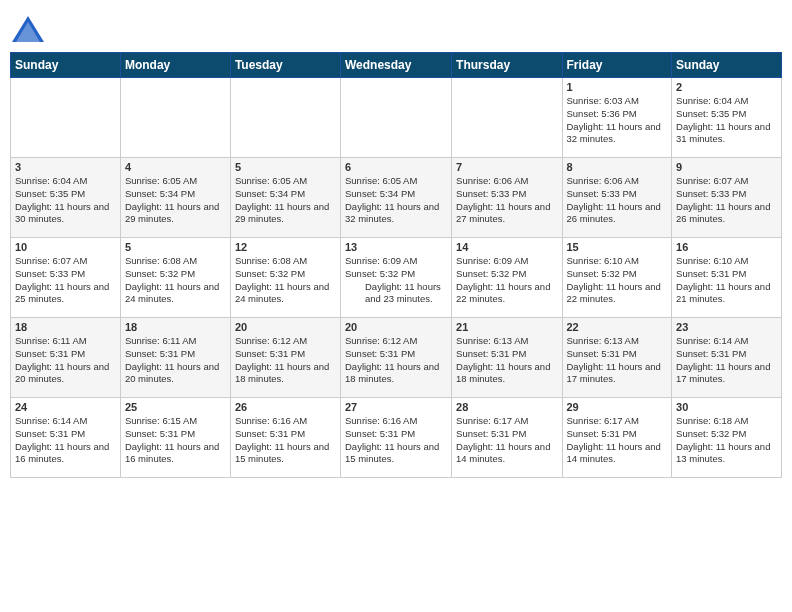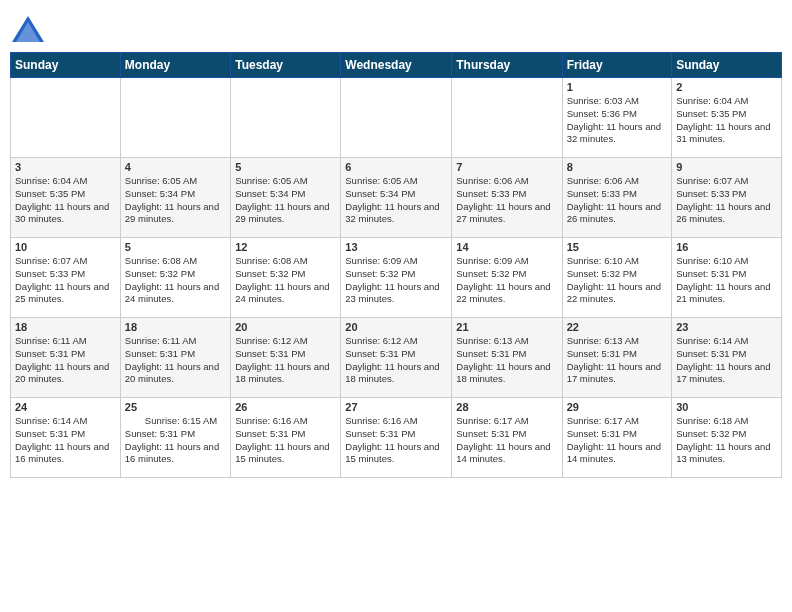--- a/index.html
+++ b/index.html
@@ -234,21 +234,21 @@
             <span style="display: block;">Sunrise: 6:08 AM</span>
             <span style="display: block;">Sunset: 5:32 PM</span>
             <span style="display: block;">Daylight: 11 hours and 24 minutes.</span>
           </div>
         </td>
         <td>
           <span class="day-number">13</span>
           <div class="day-info">
             <span style="display: block;">Sunrise: 6:09 AM</span>
             <span style="display: block;">Sunset: 5:32 PM</span>
-            <span style="display: block;">Daylight: 11 hours and 23 minutes.</span>
+            <span style="display: block; margin-left: 20px;">Daylight: 11 hours and 23 minutes.</span>
           </div>
         </td>
         <td>
           <span class="day-number">14</span>
           <div class="day-info">
             <span style="display: block;">Sunrise: 6:09 AM</span>
             <span style="display: block;">Sunset: 5:32 PM</span>
             <span style="display: block;">Daylight: 11 hours and 22 minutes.</span>
           </div>
         </td>
@@ -332,21 +332,21 @@
           <span class="day-number">24</span>
           <div class="day-info">
             <span style="display: block;">Sunrise: 6:14 AM</span>
             <span style="display: block;">Sunset: 5:31 PM</span>
             <span style="display: block;">Daylight: 11 hours and 16 minutes.</span>
           </div>
         </td>
         <td>
           <span class="day-number">25</span>
           <div class="day-info">
-            <span style="display: block; margin-left: 20px;">Sunrise: 6:15 AM</span>
+            <span style="display: block;">Sunrise: 6:15 AM</span>
             <span style="display: block;">Sunset: 5:31 PM</span>
             <span style="display: block;">Daylight: 11 hours and 16 minutes.</span>
           </div>
         </td>
         <td>
           <span class="day-number">26</span>
           <div class="day-info">
             <span style="display: block;">Sunrise: 6:16 AM</span>
             <span style="display: block;">Sunset: 5:31 PM</span>
             <span style="display: block;">Daylight: 11 hours and 15 minutes.</span>

